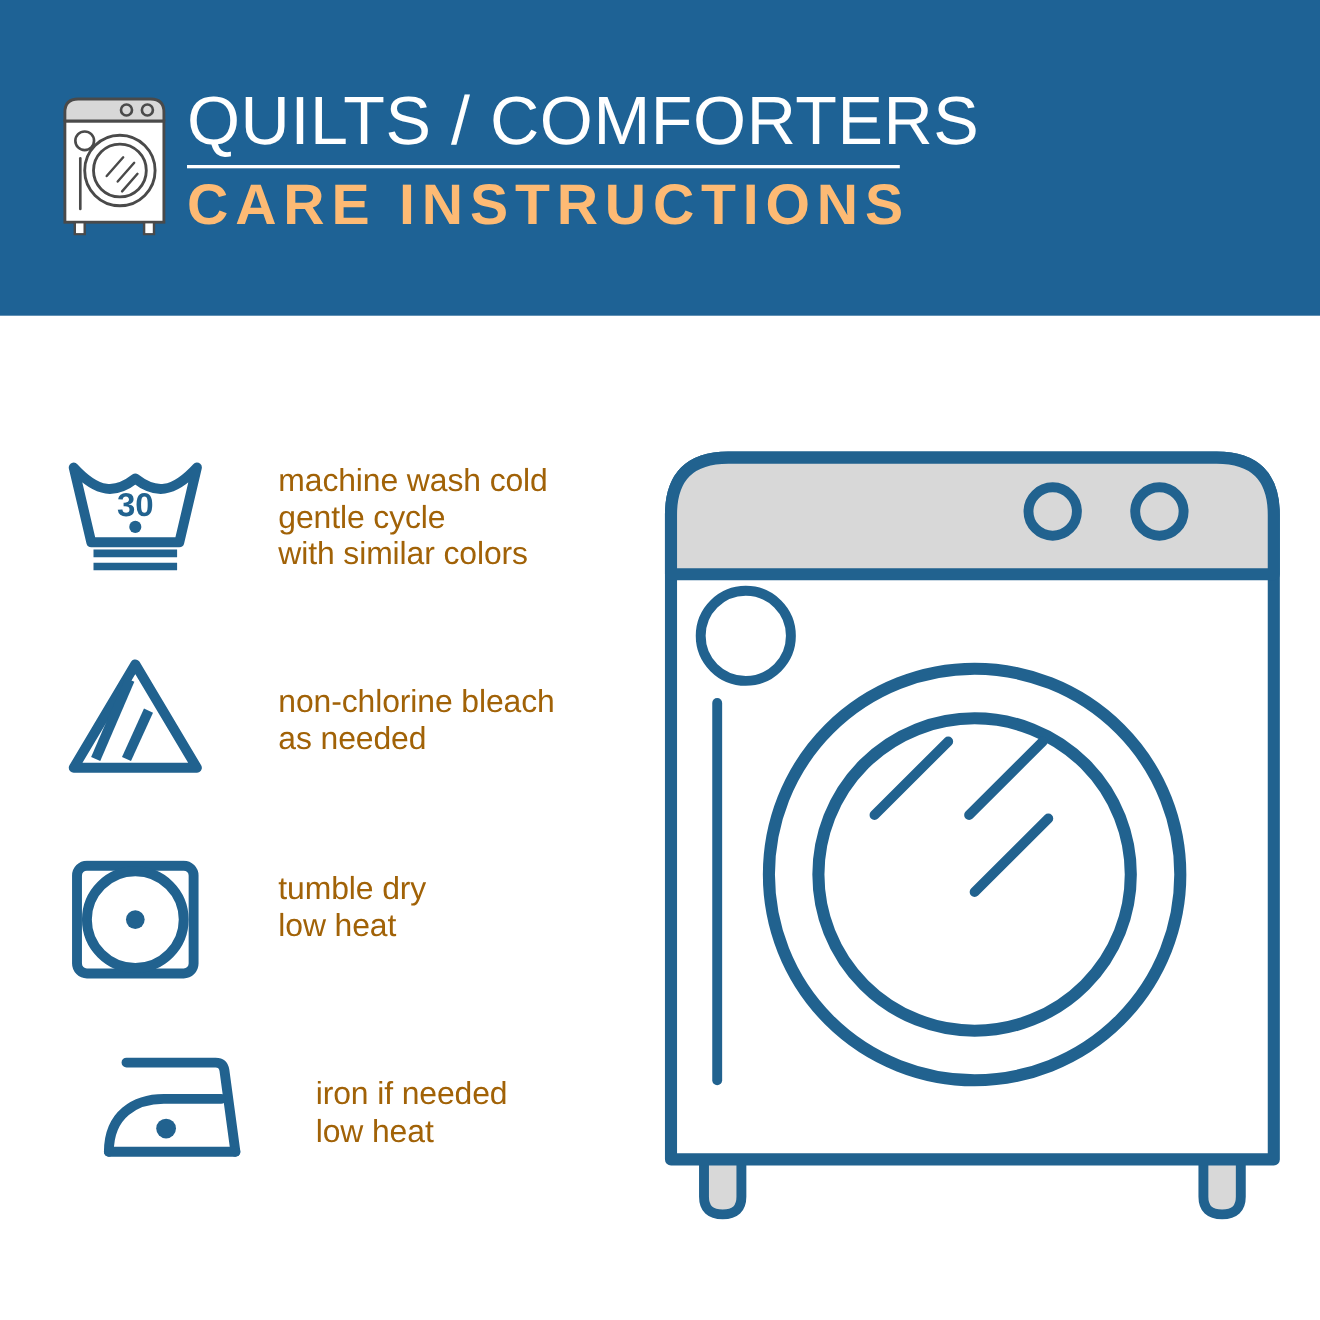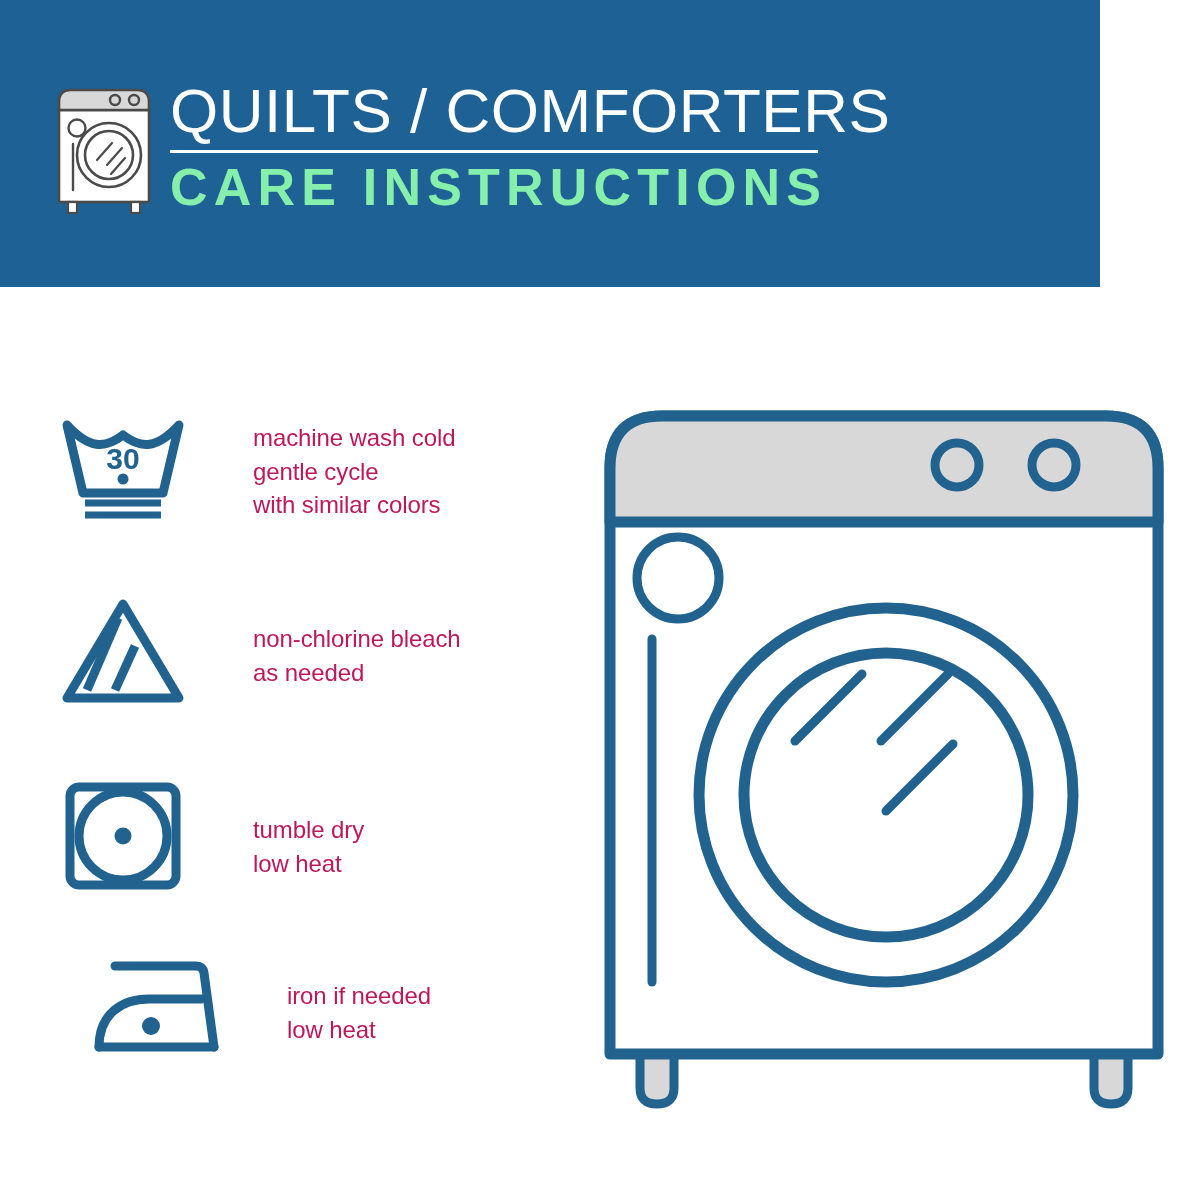--- a/index.html
+++ b/index.html
@@ -13,21 +13,21 @@
     font-family: "Liberation Sans", sans-serif;
     overflow: hidden;
     position: relative;
   }
 
   
   .header {
     position: absolute;
     left: 0;
     top: 0;
-    width: 1100px;
+    width: 1200px;
     height: 287px;
     background: #1e6295;
     box-sizing: border-box;
   }
   .header-inner {
     position: absolute;
     left: 52px;
     top: 78px;
     display: flex;
     align-items: flex-start;
@@ -52,21 +52,21 @@
     white-space: nowrap;
     font-family: "Liberation Sans", sans-serif;
   }
   .title-rule {
     height: 3px;
     background: #ffffff;
     width: 648px;
     margin: 6px 0 6px 0;
   }
   .title-line2 {
-    color: #86efac;
+    color: #fdba74;
     font-size: 52px;
     line-height: 56px;
     font-weight: bold;
     letter-spacing: 6.2px;
     white-space: nowrap;
     font-family: "Liberation Sans", sans-serif;
   }
 
   
   .care-list {
@@ -91,31 +91,31 @@
   .care-icon {
     width: 130px;
     flex: 0 0 130px;
     margin-left: 58px;
     display: flex;
     justify-content: center;
     align-items: flex-start;
   }
   .care-text {
     margin-left: 65px;
-    color: #be185d;
-    font-size: 24px;
+    color: #a16207;
+    font-size: 29px;
     line-height: 33.5px;
     font-family: "Liberation Sans", sans-serif;
     letter-spacing: -0.1px;
   }
   .care-text div { white-space: nowrap; }
 
   .care-row.r0 .care-text { margin-top: 6px; }
   .care-row.r1 .care-text { margin-top: 26px; }
-  .care-row.r2 .care-text { margin-top: 31px; }
+  .care-row.r2 .care-text { margin-top: 10px; }
   .care-row.r3 .care-text { margin-top: 22px; }
 
   
   .machine-wrap {
     position: absolute;
     left: 596px;
     top: 402px;
     width: 576px;
     height: 716px;
   }

